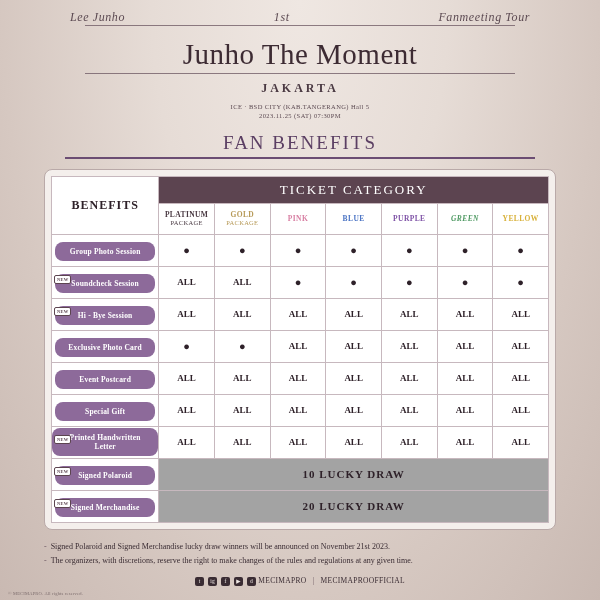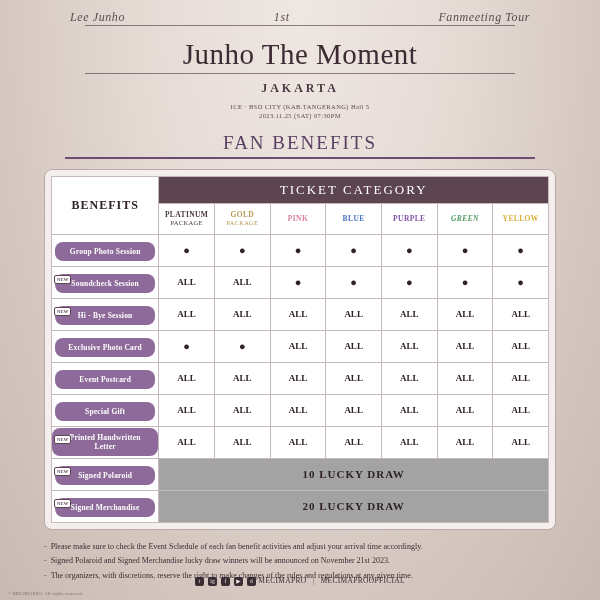--- a/index.html
+++ b/index.html
@@ -246,23 +246,20 @@
           </tr>
           <tr>
             <td class="benefit-cell"><span class="newtag">NEW</span><span class="pill">Signed Merchandise</span></td>
             <td colspan="7" class="lucky">20 LUCKY DRAW</td>
           </tr>
         </tbody>
     </table>
   </div>
 
   <div class="notes">
-    <div>
-      <span class="sep">-</span><span>Please make sure to check the Event Schedule of each fan benefit activities and adjust your arrival time accordingly.</span>
-    </div>
     <div>
       <span class="sep">-</span><span>Signed Polaroid and Signed Merchandise lucky draw winners will be announced on <b>November 21st 2023.</b></span>
     </div>
     <div>
       <span class="sep">-</span><span>The organizers, with discretions, reserve the right to make changes of the rules and regulations at any given time.</span>
     </div>
   </div>
 
   <div class="footer">
     <span class="social">

